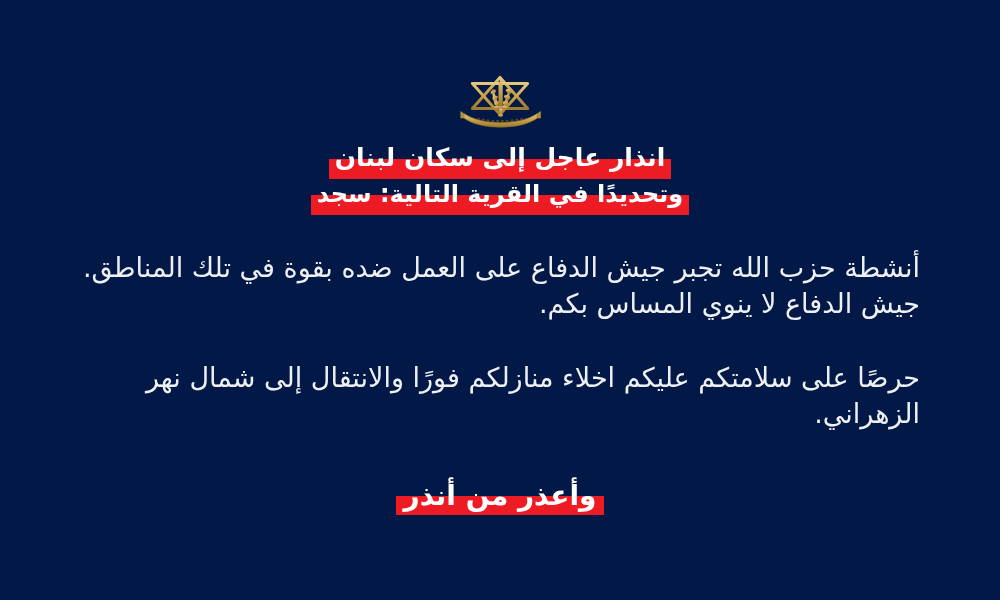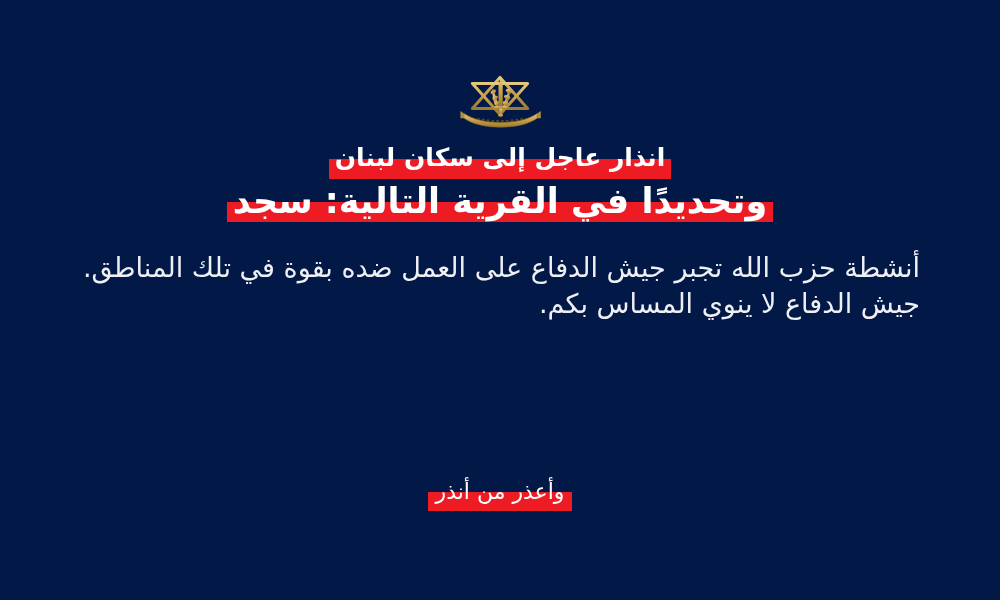--- a/index.html
+++ b/index.html
@@ -75,21 +75,21 @@
     content: "";
     position: absolute;
     left: 0;
     right: 0;
     top: 52%;
     height: 20px;
     background: #ed1c24;
     z-index: -1;
   }
   .hl-line-2 .hl-text {
-    font-size: 35px;
+    font-size: 24px;
   }
 
   
   .body-block {
     position: absolute;
     left: 50%;
     transform: translateX(-50%);
     width: 840px;
     text-align: right;
     direction: rtl;
@@ -111,22 +111,22 @@
     position: absolute;
     left: 0;
     right: 0;
     top: 478px;
     text-align: center;
     direction: rtl;
   }
   .tagline {
     position: relative;
     display: inline-block;
-    font-size: 22px;
-    font-weight: normal;
+    font-size: 28px;
+    font-weight: bold;
     color: #ffffff;
     padding: 0 8px;
     line-height: 1.3;
     z-index: 1;
   }
   .tagline::before {
     content: "";
     position: absolute;
     left: 0;
     right: 0;
@@ -209,18 +209,21 @@
     </span>
     <span class="hl-line hl-line-2">
       <span class="hl-text">وتحديدًا في القرية التالية: سجد</span>
     </span>
   </div>
 
   <div class="body-block p1">
     <p class="body-text">أنشطة حزب الله تجبر جيش الدفاع على العمل ضده بقوة في تلك المناطق. جيش الدفاع لا ينوي المساس بكم.</p>
   </div>
 
+  <div class="body-block p2">
+    <p class="body-text">حرصًا على سلامتكم عليكم اخلاء منازلكم فورًا والانتقال إلى شمال نهر الزهراني.</p>
+  </div>
 
   <div class="tagline-wrap">
     <span class="tagline">وأعذر من أنذر</span>
   </div>
 
 </div>
 
 </body></html>

